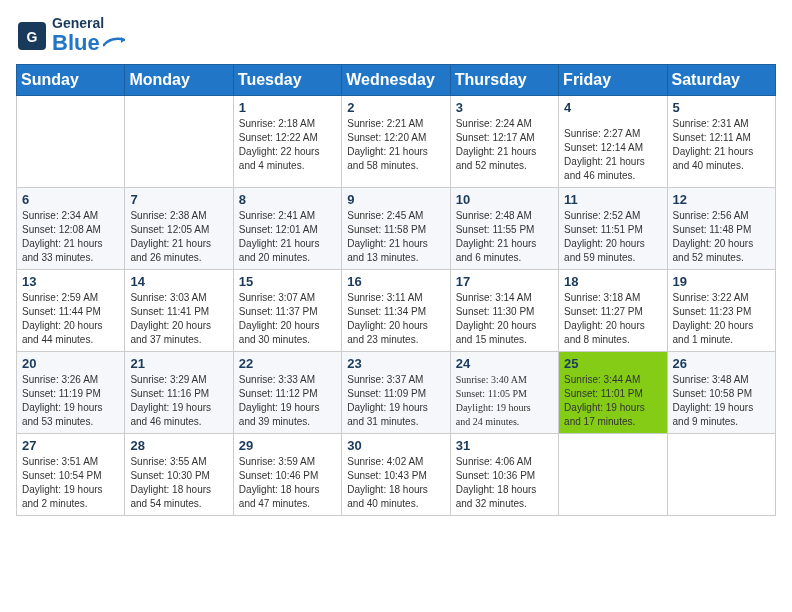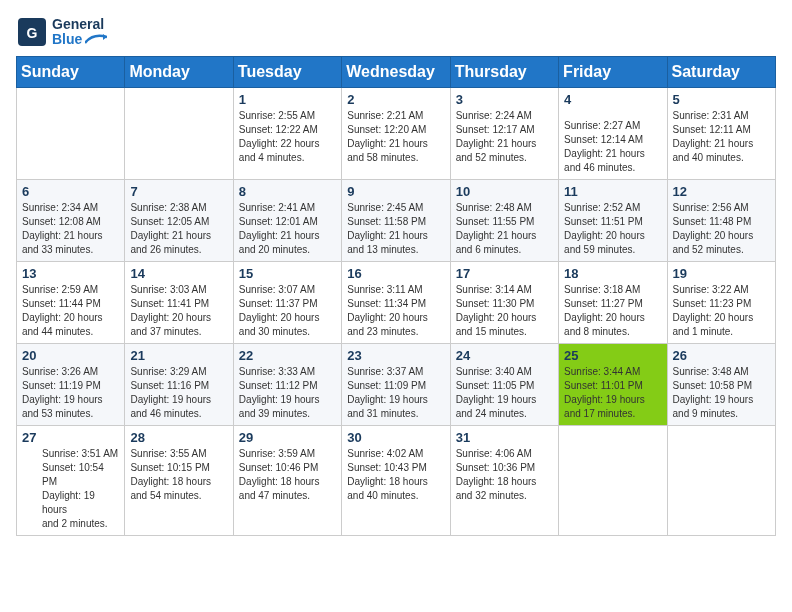--- a/index.html
+++ b/index.html
@@ -80,21 +80,21 @@
 <div>
   <div class="header-area">
     <div class="logo">
       <div style="display:flex;align-items:center;gap:4px;">
         <svg width="32" height="32" viewBox="0 0 32 32">
           <rect x="2" y="2" width="28" height="28" rx="4" fill="#1a3a5c"></rect>
           <text x="16" y="22" text-anchor="middle" font-size="14" font-weight="bold" fill="white" font-family="Arial">G</text>
         </svg>
         <div>
           <div style="font-size:14px;font-weight:bold;color:#1a3a5c;line-height:1.1;">General</div>
-          <div style="font-size:14px;font-weight:bold;color:#2176c7;line-height:1.1;display:flex;align-items:center;">Blue
+          <div style="font-size:22px;font-weight:bold;color:#2176c7;line-height:1.1;display:flex;align-items:center;">Blue
             <svg width="22" height="14" viewBox="0 0 22 14" style="margin-left:3px;">
               <path d="M0 10 Q8 0 22 4" stroke="#2176c7" stroke-width="2.5" fill="none"></path>
               <polygon points="18,1 22,4 18,7" fill="#2176c7"></polygon>
             </svg>
           </div>
         </div>
       </div>
     </div>
     <div class="title-area">
       <div class="month-title"></div>
@@ -113,21 +113,21 @@
           <th>Friday</th>
           <th>Saturday</th>
         </tr>
     </thead>
     <tbody id="cal-body">
     <tr>
           <td class="empty"></td>
           <td class="empty"></td>
           <td>
             <span class="day-num">1</span>
-            <div class="day-info" style="white-space: pre-line;">Sunrise: 2:55 AM
+            <div class="day-info" style="white-space: pre-line;">Sunrise: 2:18 AM
 Sunset: 12:22 AM
 Daylight: 22 hours
 and 4 minutes.</div>
           </td>
           <td>
             <span class="day-num">2</span>
             <div class="day-info" style="white-space: pre-line;">Sunrise: 2:21 AM
 Sunset: 12:20 AM
 Daylight: 21 hours
 and 58 minutes.</div>
@@ -280,21 +280,21 @@
           </td>
           <td style="background: rgb(245, 247, 250);">
             <span class="day-num">23</span>
             <div class="day-info" style="white-space: pre-line;">Sunrise: 3:37 AM
 Sunset: 11:09 PM
 Daylight: 19 hours
 and 31 minutes.</div>
           </td>
           <td style="background: rgb(245, 247, 250);">
             <span class="day-num">24</span>
-            <div class="day-info" style="white-space: pre-line;">Sunrise: 3:40 AM
+            <div class="day-info" style="white-space: pre-line; font-family: Liberation Serif, serif;">Sunrise: 3:40 AM
 Sunset: 11:05 PM
 Daylight: 19 hours
 and 24 minutes.</div>
           </td>
           <td style="background: #84cc16;">
             <span class="day-num">25</span>
             <div class="day-info" style="white-space: pre-line;">Sunrise: 3:44 AM
 Sunset: 11:01 PM
 Daylight: 19 hours
 and 17 minutes.</div>
@@ -303,29 +303,29 @@
             <span class="day-num">26</span>
             <div class="day-info" style="white-space: pre-line;">Sunrise: 3:48 AM
 Sunset: 10:58 PM
 Daylight: 19 hours
 and 9 minutes.</div>
           </td>
         </tr>
         <tr>
           <td>
             <span class="day-num">27</span>
-            <div class="day-info" style="white-space: pre-line; margin-left: 20px;">Sunrise: 3:51 AM
+            <div class="day-info" style="white-space: pre-line;">Sunrise: 3:51 AM
 Sunset: 10:54 PM
 Daylight: 19 hours
 and 2 minutes.</div>
           </td>
           <td>
             <span class="day-num">28</span>
             <div class="day-info" style="white-space: pre-line;">Sunrise: 3:55 AM
-Sunset: 10:15 PM
+Sunset: 10:30 PM
 Daylight: 18 hours
 and 54 minutes.</div>
           </td>
           <td>
             <span class="day-num">29</span>
             <div class="day-info" style="white-space: pre-line;">Sunrise: 3:59 AM
 Sunset: 10:46 PM
 Daylight: 18 hours
 and 47 minutes.</div>
           </td>

